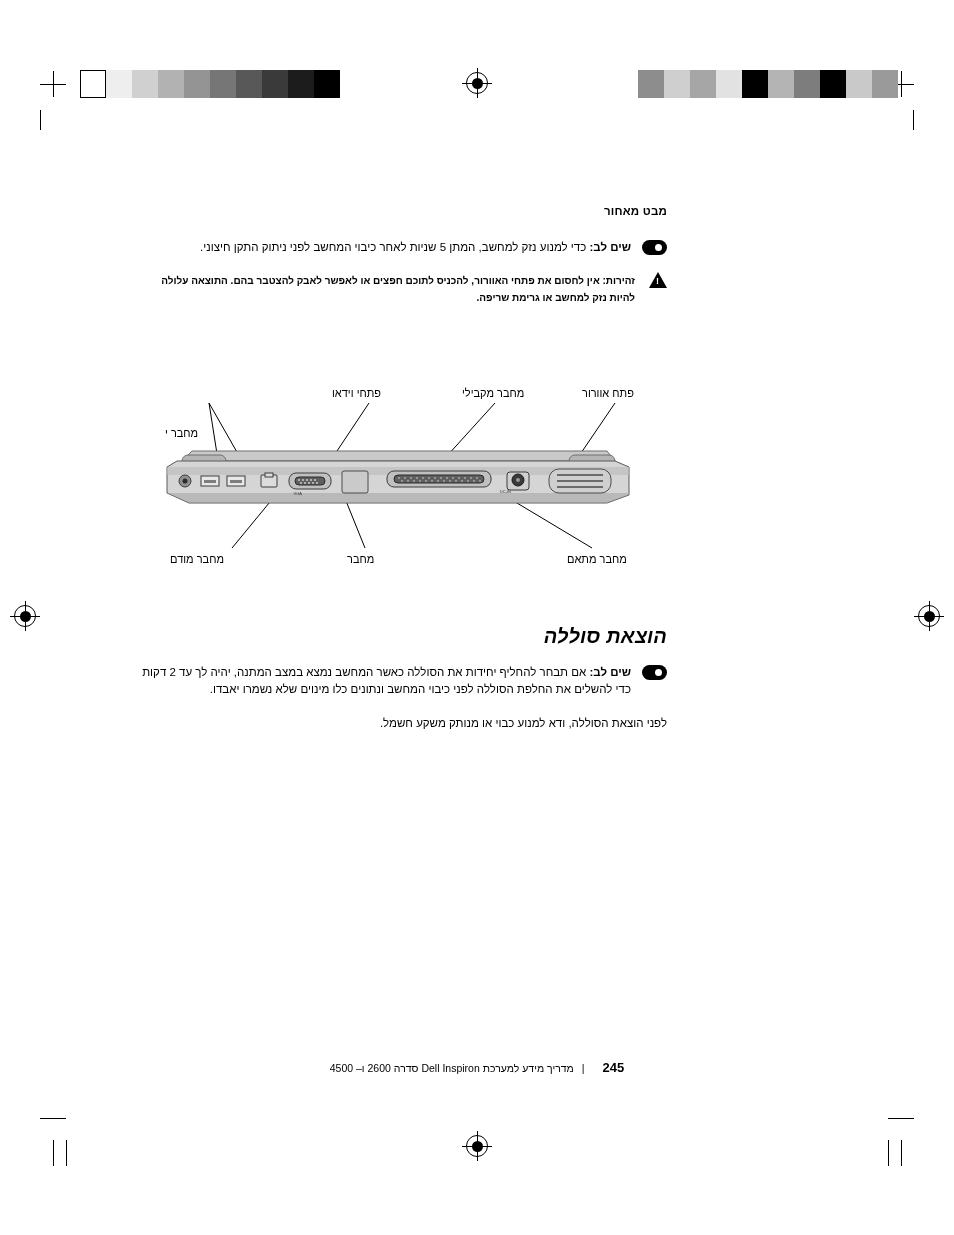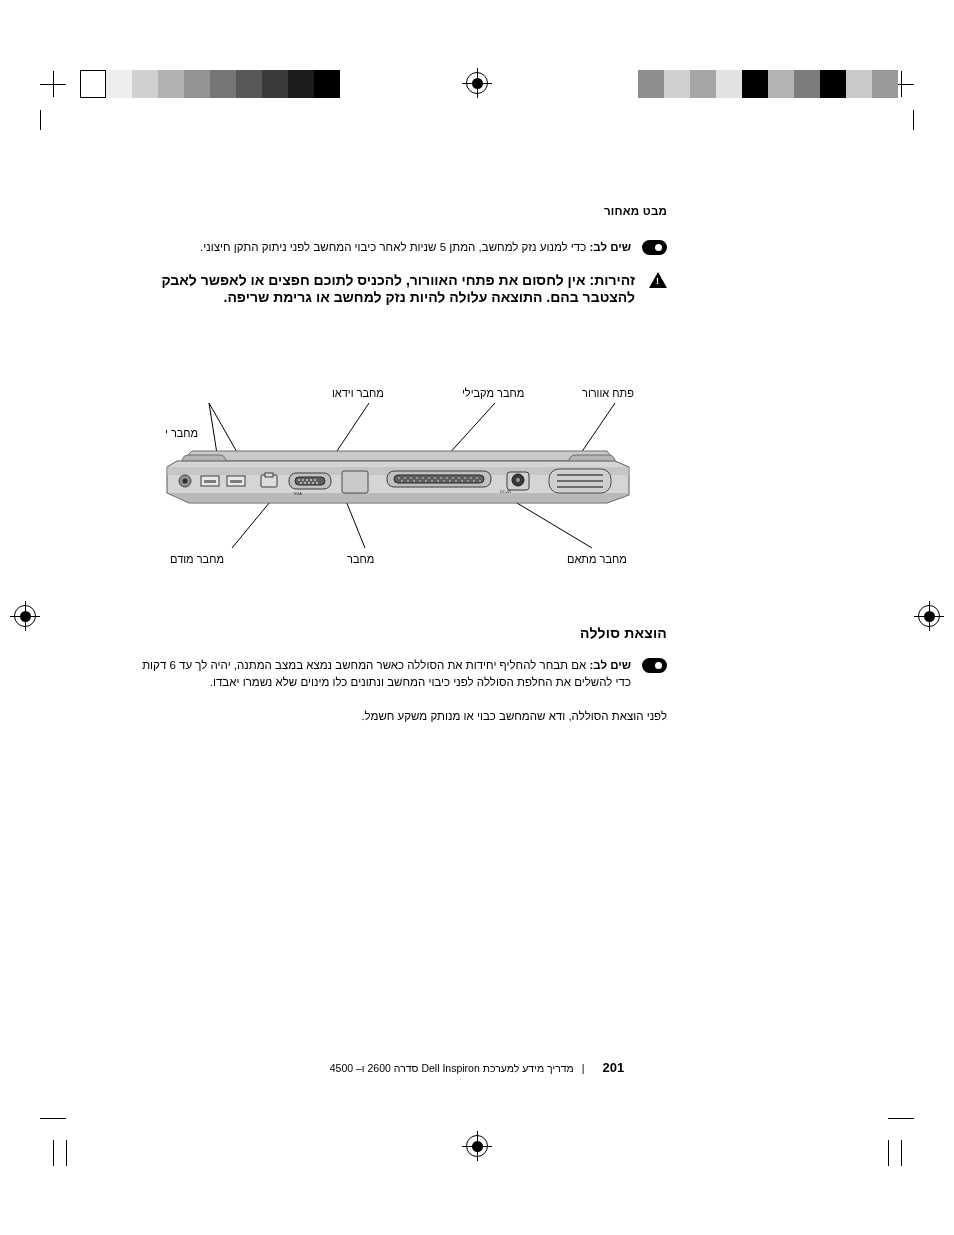--- a/index.html
+++ b/index.html
@@ -90,22 +90,23 @@
     direction: rtl;
   }
 
   .sec-head {
     font-size: 11.5px;
     font-weight: bold;
     letter-spacing: 0.2px;
     margin: 0 0 22px 0;
   }
   .sec-head.big {
-    font-size: 14px;
+    font-size: 20px;
     margin: 0 0 16px 0;
+    font-style: italic;
   }
 
   .notice {
     position: relative;
     margin: 0 0 16px 0;
     padding-right: 36px;
     font-size: 11.5px;
     line-height: 17px;
   }
   .notice .lbl {
@@ -128,21 +129,21 @@
     width: 7px;
     height: 7px;
     border-radius: 50%;
     background: #fff;
   }
 
   .warning {
     position: relative;
     margin: 0 0 14px 0;
     padding-right: 32px;
-    font-size: 14px;
+    font-size: 10px;
     line-height: 17px;
     font-weight: bold;
   }
   .warn-icon {
     position: absolute;
     right: 0;
     top: 0px;
     width: 0;
     height: 0;
     border-left: 9px solid transparent;
@@ -286,21 +287,21 @@
       <span class="warn-icon"></span>
       <span class="lbl">זהירות:</span>
       <span>אין לחסום את פתחי האוורור, להכניס לתוכם חפצים או לאפשר לאבק להצטבר בהם. התוצאה עלולה להיות נזק למחשב או גרימת שריפה.</span>
     </div>
 
   </div>
 
   <div class="figure">
 
     <div class="fig-label" style="left:28px;top:4px;margin-top:40px;">מחבר י</div>
-    <div class="fig-label" style="left:195px;top:4px;">מחבר וידאו</div>
+    <div class="fig-label" style="left:195px;top:4px;">פתחי וידאו</div>
     <div class="fig-label" style="left:325px;top:4px;">מחבר מקבילי</div>
     <div class="fig-label" style="left:445px;top:4px;text-align:right;">פתח אוורור</div>
 
     <div class="fig-label" style="left:33px;top:170px;">מחבר מודם</div>
     <div class="fig-label" style="left:210px;top:170px;">מחבר</div>
     <div class="fig-label" style="left:430px;top:170px;">מחבר מתאם</div>
 
     <svg width="540" height="215" style="position:absolute;left:0;top:0;">
 
       <line x1="72" y1="20" x2="83" y2="90" stroke="#000" stroke-width="1"></line>
@@ -401,24 +402,24 @@
       </g>
     </svg>
   </div>
 
   <div class="content" style="top:625px;">
     <h2 class="sec-head big">הוצאת סוללה</h2>
 
     <div class="notice">
       <span class="notice-icon"></span>
       <span class="lbl">שים לב:</span>
-      <span>אם תבחר להחליף יחידות את הסוללה כאשר המחשב נמצא במצב המתנה, יהיה לך עד 6 דקות כדי להשלים את החלפת הסוללה לפני כיבוי המחשב ונתונים כלו מינוים שלא נשמרו יאבדו.</span>
+      <span>אם תבחר להחליף יחידות את הסוללה כאשר המחשב נמצא במצב המתנה, יהיה לך עד 2 דקות כדי להשלים את החלפת הסוללה לפני כיבוי המחשב ונתונים כלו מינוים שלא נשמרו יאבדו.</span>
     </div>
 
-    <p class="para">לפני הוצאת הסוללה, ודא שהמחשב כבוי או מנותק משקע חשמל.</p>
+    <p class="para">לפני הוצאת הסוללה, ודא למנוע כבוי או מנותק משקע חשמל.</p>
 
   </div>
 
   <div class="footer">
-    <span class="pg">201</span><span class="sep">|</span><span>מדריך מידע למערכת</span>&nbsp;<span>Dell Inspiron סדרה 2600 ו– 4500</span>
+    <span class="pg">245</span><span class="sep">|</span><span>מדריך מידע למערכת</span>&nbsp;<span>Dell Inspiron סדרה 2600 ו– 4500</span>
   </div>
 
 </div>
 
 </body></html>

